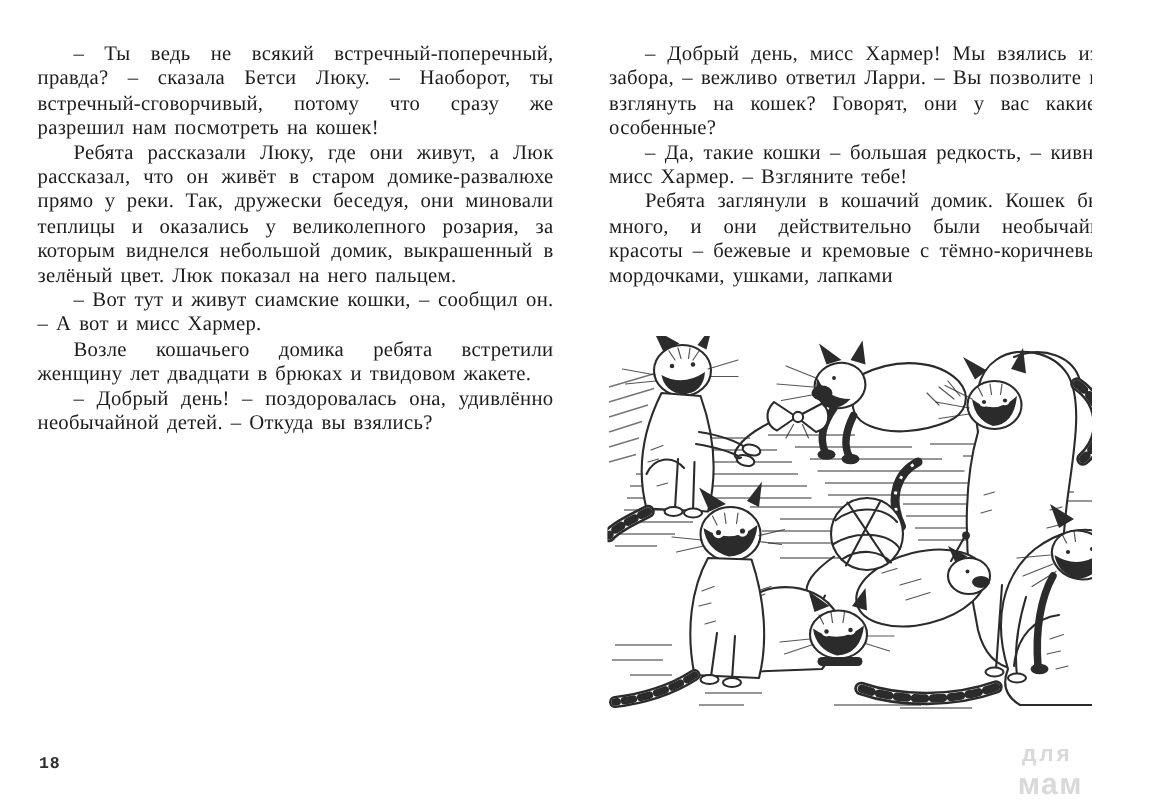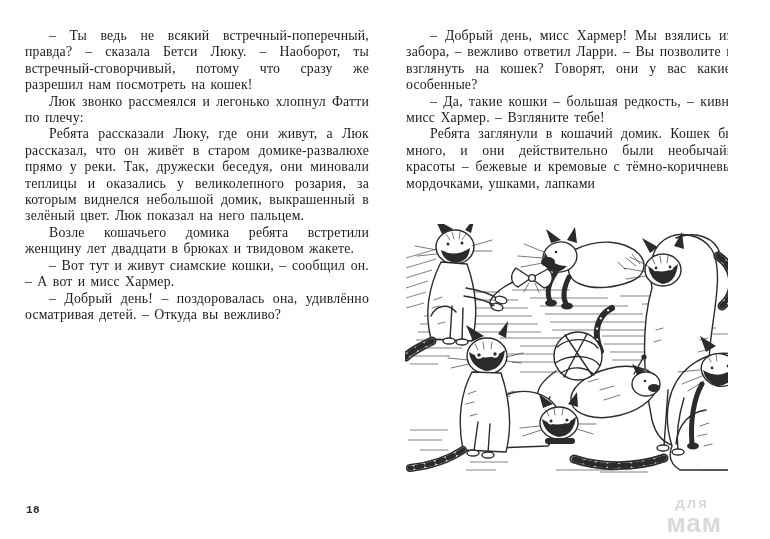--- a/index.html
+++ b/index.html
@@ -20,42 +20,41 @@
     font-family:Liberation Mono, monospace;font-weight:bold;
     font-size:11px;color:#2e2e2e;letter-spacing:0.5px;
   }
   .watermark{
     position:absolute;right:6px;bottom:2px;text-align:center;
     font-family:"Liberation Sans", sans-serif;font-weight:bold;color:#d9d9d9;
     user-select:none;
     margin-left:32px;
   }
   .watermark .wm1{font-size:15px;line-height:14px;letter-spacing:2px;padding-right:4px;}
-  .watermark .wm2{font-size:26px;line-height:27px;letter-spacing:1px;}
+  .watermark .wm2{font-size:20px;line-height:27px;letter-spacing:1px;}
   .illo{position:absolute;left:405px;top:224px;width:345px;height:272px;}
   
   .ln{fill:none;stroke:#2b2b2b;stroke-width:1.4;stroke-linecap:round;stroke-linejoin:round;}
   .wh{fill:#ffffff;stroke:#2b2b2b;stroke-width:1.4;stroke-linejoin:round;}
   .dk{fill:#2b2b2b;stroke:none;}
   .hl{fill:none;stroke:#2b2b2b;stroke-width:0.8;opacity:0.8;stroke-linecap:round;}
   .hatch{fill:none;stroke:#3a3a3a;stroke-width:0.9;opacity:0.7;}
   .tailA{fill:none;stroke-linecap:round;}
 </style>
 </head>
 <body>
 
 <div class="spread">
 
   <div class="col col-left">
     <p>– Ты ведь не всякий встречный-поперечный, правда? – сказала Бетси Люку. – Наоборот, ты встречный-сговорчивый, потому что сразу же разрешил нам посмотреть на кошек!</p>
-    <p>Люк звонко рассмеялся и легонько хлопнул Фатти по плечу:</p>
     <p>Ребята рассказали Люку, где они живут, а Люк рассказал, что он живёт в старом домике-развалюхе прямо у реки. Так, дружески беседуя, они миновали теплицы и оказались у великолепного розария, за которым виднелся небольшой домик, выкрашенный в зелёный цвет. Люк показал на него пальцем.</p>
+    <p>– Вот тут и живут сиамские кошки, – сообщил он. – А вот и мисс Хармер.</p>
     <p>Возле кошачьего домика ребята встретили женщину лет двадцати в брюках и твидовом жакете.</p>
-    <p>– Вот тут и живут сиамские кошки, – сообщил он. – А вот и мисс Хармер.</p>
-    <p>– Добрый день! – поздоровалась она, удивлённо осматривая детей. – Откуда вы вежливо?</p>
+    <p>– Добрый день! – поздоровалась она, удивлённо необычайной детей. – Откуда вы взялись?</p>
   </div>
 
   <div class="col col-right">
     <p>– Добрый день, мисс Хармер! Мы взялись из-за забора, – вежливо ответил Ларри. – Вы позволите нам взглянуть на кошек? Говорят, они у вас какие-то особенные?</p>
     <p>– Да, такие кошки – большая редкость, – кивнула мисс Хармер. – Взгляните тебе!</p>
     <p>Ребята заглянули в кошачий домик. Кошек было много, и они действительно были необычайной красоты – бежевые и кремовые с тёмно-коричневыми мордочками, ушками, лапками</p>
   </div>
 
   <svg class="illo" viewBox="405 224 345 272" xmlns="http://www.w3.org/2000/svg">
 

